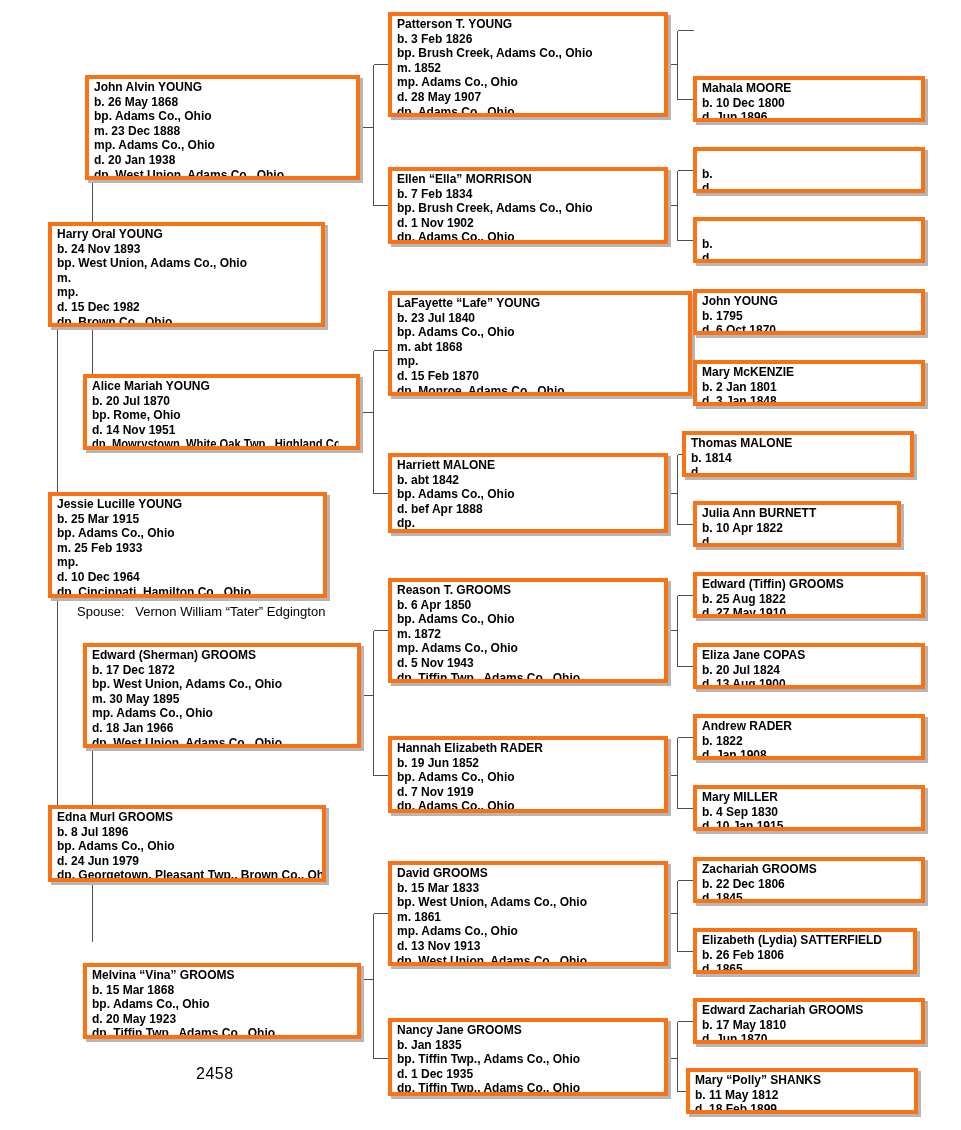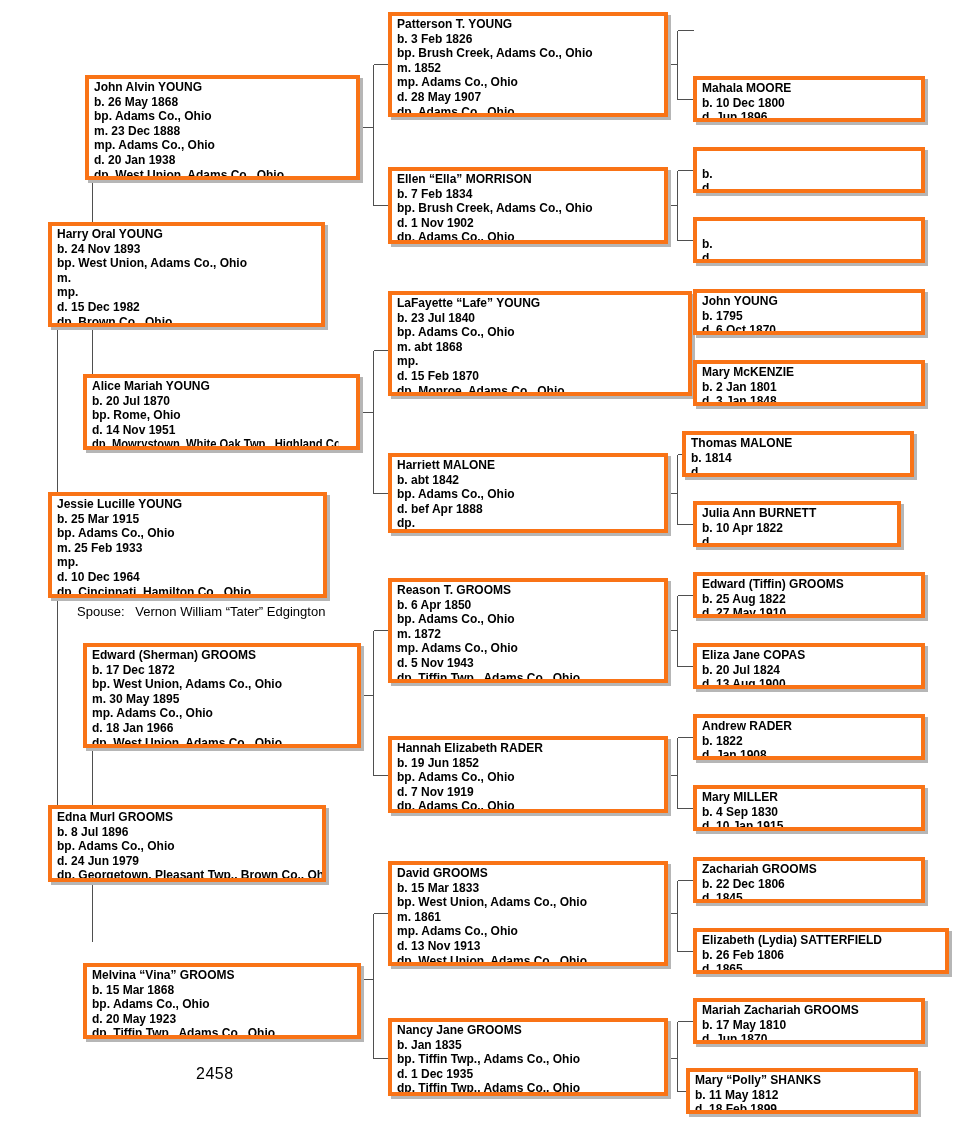--- a/index.html
+++ b/index.html
@@ -302,31 +302,31 @@
       </div>
   </div>
   <div class="box" style="left:693px;top:857px;width:232px;height:46px">
 
     <div class="pname">Zachariah GROOMS</div>
     <div>
         <div class="line">b. 22 Dec 1806</div>
         <div class="line">d. 1845</div>
       </div>
   </div>
-  <div class="box nb" style="left:693px;top:928px;width:256px;height:46px">
+  <div class="box nb" style="left:693px;top:928px;width:224px;height:46px">
 
     <div class="pname">Elizabeth (Lydia) SATTERFIELD</div>
     <div>
         <div class="line">b. 26 Feb 1806</div>
         <div class="line">d. 1865</div>
       </div>
   </div>
   <div class="box" style="left:693px;top:998px;width:232px;height:46px">
 
-    <div class="pname">Mariah Zachariah GROOMS</div>
+    <div class="pname">Edward Zachariah GROOMS</div>
     <div>
         <div class="line">b. 17 May 1810</div>
         <div class="line">d. Jun 1870</div>
       </div>
   </div>
   <div class="box nb" style="left:686px;top:1068px;width:232px;height:46px">
 
     <div class="pname">Mary “Polly” SHANKS</div>
     <div>
         <div class="line">b. 11 May 1812</div>

